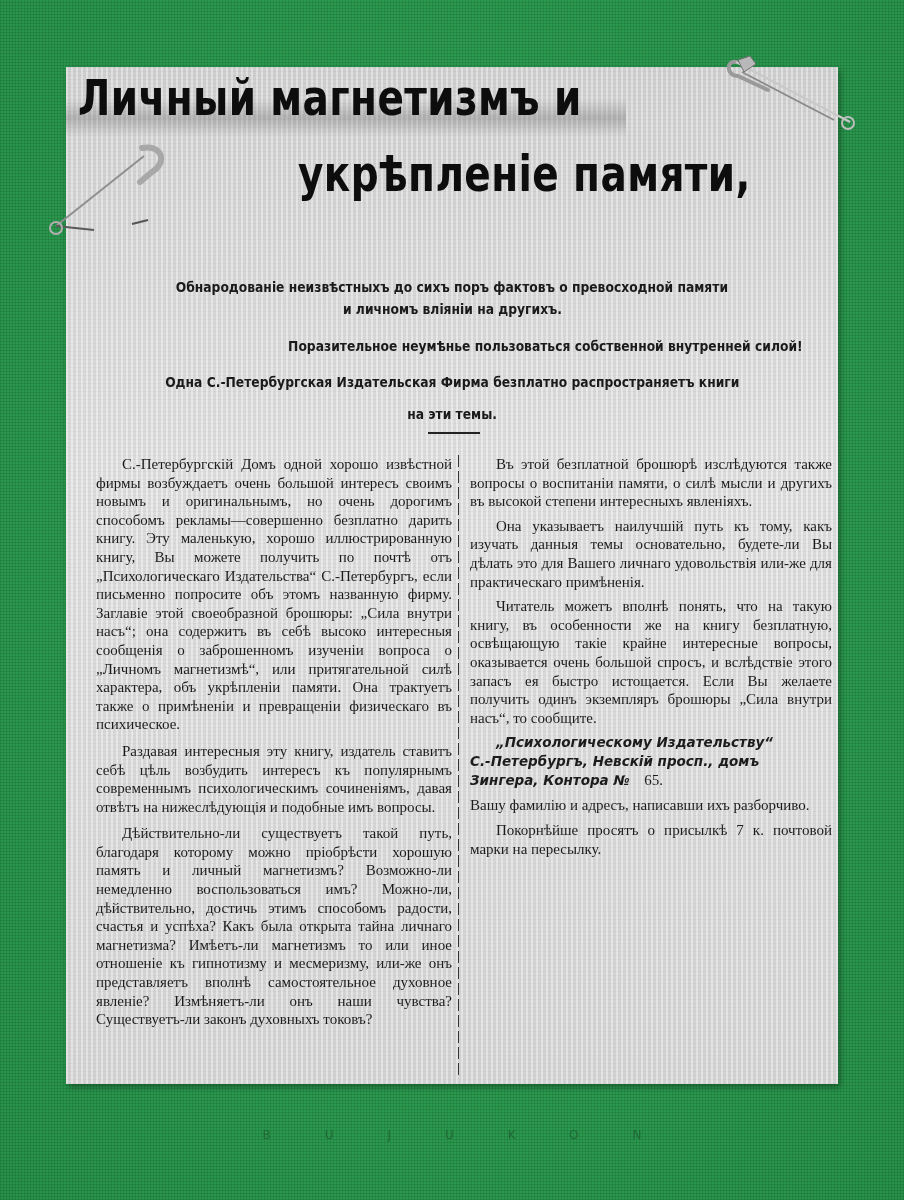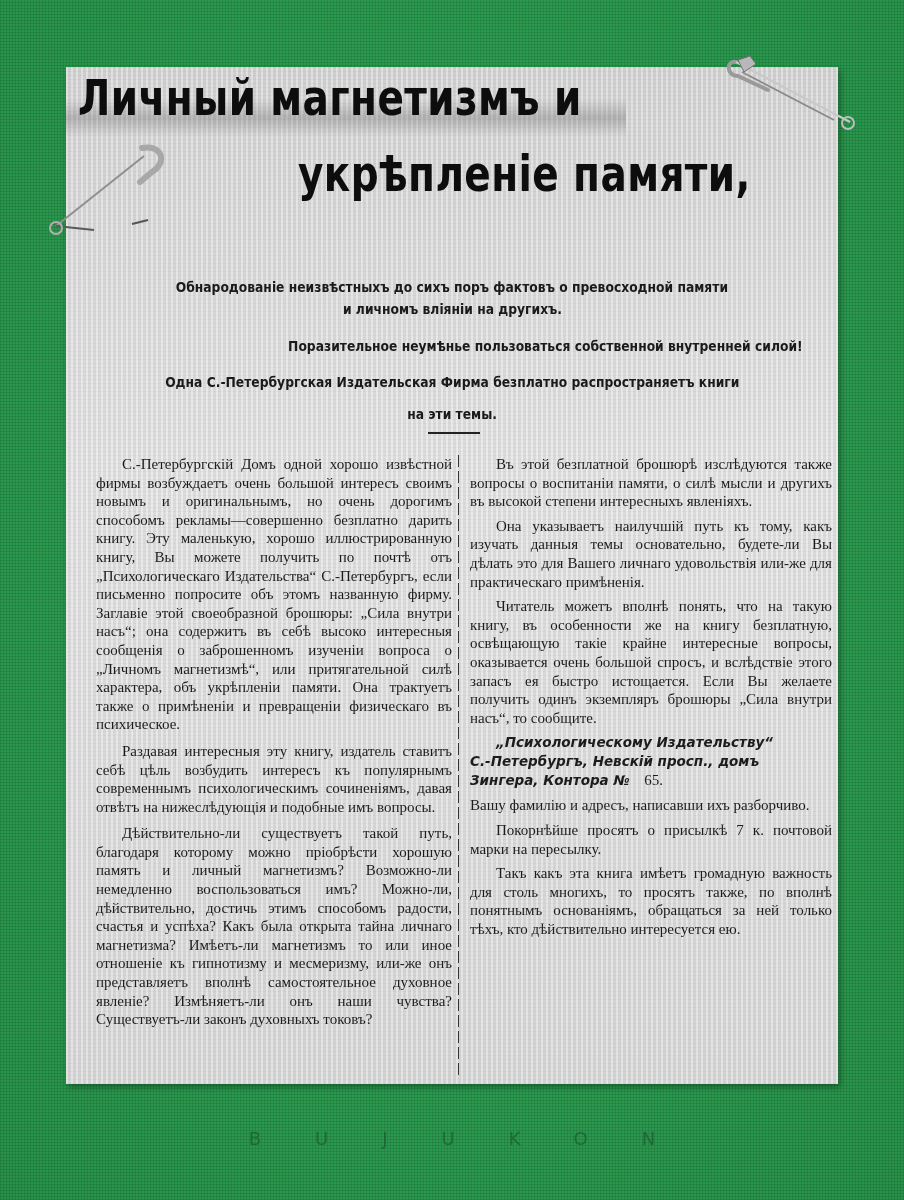--- a/index.html
+++ b/index.html
@@ -56,21 +56,21 @@
     position: absolute; left: 392px; top: 388px; width: 1px; height: 620px;
     background: repeating-linear-gradient(180deg, #333 0px, #333 12px, transparent 12px, transparent 16px);
   }
   .addr {
     font-family: "DejaVu Sans", sans-serif; font-weight: bold; font-style: italic;
     font-size: 13.5px; line-height: 19px; text-indent: 0 !important;
   }
   .addr .l1 { padding-left: 26px; display: block; }
   .watermark {
     position: absolute; left: 0; top: 1128px; width: 904px; text-align: center;
-    font-family: "DejaVu Sans", sans-serif; font-size: 18px; letter-spacing: 54px;
+    font-family: "DejaVu Sans", sans-serif; font-size: 12px; letter-spacing: 54px;
     color: #1d5c30; opacity: 0.75; padding-left: 54px; box-sizing: border-box;
   }
   .pin { position: absolute; pointer-events: none; }
 </style>
 </head>
 <body>
 
 <div class="paper">
   <div class="smudge"></div>
 
@@ -98,21 +98,20 @@
     <p>Она указываетъ наилучшій путь къ тому, какъ изучать данныя темы основательно, будете-ли Вы дѣлать это для Вашего личнаго удовольствія или-же для практическаго примѣненія.</p>
     <p>Читатель можетъ вполнѣ понять, что на такую книгу, въ особенности же на книгу безплатную, освѣщающую такіе крайне интересные вопросы, оказывается очень большой спросъ, и вслѣдствіе этого запасъ ея быстро истощается. Если Вы желаете получить одинъ экземпляръ брошюры „Сила внутри насъ“, то сообщите.</p>
     <p class="addr">
       <span class="l1">„Психологическому Издательству“</span>
       <span style="display:block;">С.-Петербургъ, Невскій просп., домъ</span>
       <span>Зингера, Контора №</span>
       <span style="font-family:'Liberation Serif',serif;font-style:normal;font-weight:normal;font-size:15px;margin-left:10px;">65.</span>
     </p>
     <p style="text-indent:0;">Вашу фамилію и адресъ, написавши ихъ разборчиво.</p>
     <p>Покорнѣйше просятъ о присылкѣ 7 к. почтовой марки на пересылку.</p>
-    <p>Такъ какъ эта книга имѣетъ громадную важность для столь многихъ, то просятъ также, по вполнѣ понятнымъ основаніямъ, обращаться за ней только тѣхъ, кто дѣйствительно интересуется ею.</p>
   </div>
 </div>
 
 <svg class="pin" style="left:722px; top:50px;" width="140" height="84" viewBox="0 0 140 84">
   <path d="M14 12 C4 10 4 26 16 26 L46 40" fill="none" stroke="#9a9a9a" stroke-width="4" stroke-linecap="round"></path>
   <path d="M14 12 L128 72" fill="none" stroke="#c9c9c9" stroke-width="2.2"></path>
   <path d="M20 22 L112 70" fill="none" stroke="#8a8a8a" stroke-width="1.8"></path>
   <circle cx="126" cy="73" r="6" fill="none" stroke="#bdbdbd" stroke-width="2"></circle>
   <path d="M16 10 L28 6 L34 14 L22 22 Z" fill="#b8b8b8" stroke="#707070" stroke-width="1"></path>
 </svg>

